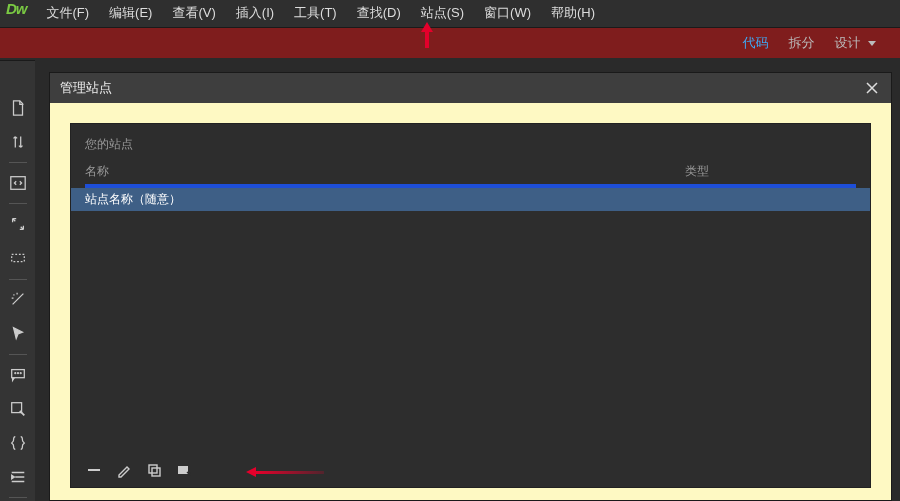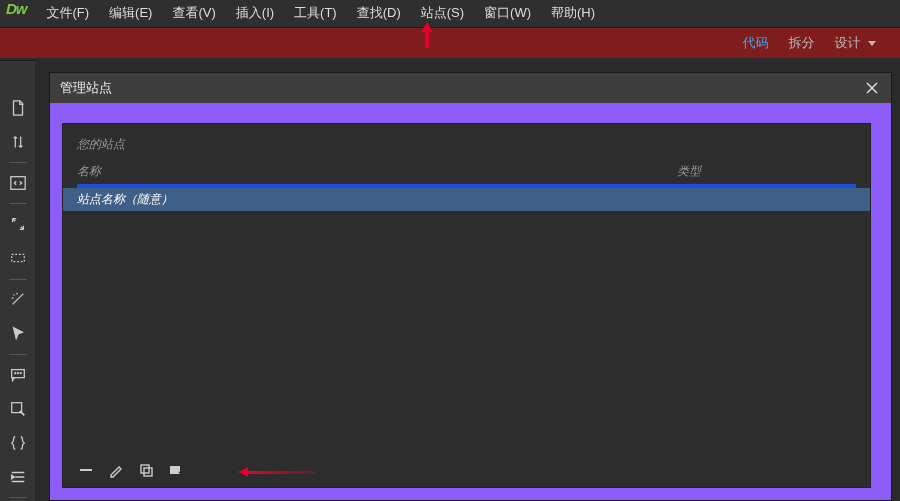--- a/index.html
+++ b/index.html
@@ -21,26 +21,26 @@
   .arrow-up-head { width: 0; height: 0; border-left: 6px solid transparent; border-right: 6px solid transparent; border-bottom: 10px solid #e4002b; margin: 0 auto; }
   .arrow-up-stem { width: 4px; height: 16px; background: #e4002b; margin: 0 auto; }
 
   
   .lefttool { position: absolute; left: 0; top: 60px; width: 35px; bottom: 0; background: #343434; border-top: 1px solid #1a1a1a; display: flex; flex-direction: column; align-items: center; padding-top: 30px; }
   .tool-icon { width: 22px; height: 22px; margin: 8px 0; display: flex; align-items: center; justify-content: center; cursor: pointer; }
   .tool-icon svg { width: 18px; height: 18px; fill: none; stroke: #ccc; stroke-width: 1.4; }
   .tool-sep { width: 18px; height: 1px; background: #555; margin: 3px 0; }
 
   
-  .modal { position: absolute; left: 49px; top: 72px; right: 8px; bottom: 0; background: #8b5cf6; border: 1px solid #1a1a1a; display: flex; flex-direction: column; justify-content: flex-end; }
+  .modal { position: absolute; left: 49px; top: 72px; right: 8px; bottom: 0; background: #fef9c3; border: 1px solid #1a1a1a; display: flex; flex-direction: column; justify-content: flex-end; }
   .modal-title { height: 30px; background: #3e3e3e; display: flex; align-items: center; justify-content: space-between; padding: 0 10px; font-size: 13px; color: #eee; }
   .close-x { width: 18px; height: 18px; cursor: pointer; }
   .close-x svg { stroke: #ddd; stroke-width: 1.5; }
 
-  .modal-body { flex: 1; padding: 20px 20px 12px 12px; display: flex; flex-direction: column; font-style: italic; }
+  .modal-body { flex: 1; padding: 20px 20px 12px 20px; display: flex; flex-direction: column; }
   .panel { flex: 1; background: #2d2d2d; border: 1px solid #222; padding: 12px 14px; display: flex; flex-direction: column; position: relative; }
   .panel-label { font-size: 12px; color: #999; margin-bottom: 10px; }
   .columns { display: flex; font-size: 12px; color: #999; border-bottom: 4px solid #1d4ed8; padding-bottom: 4px; }
   .col-name { flex: 0 0 600px; }
   .col-type { flex: 1; }
   .row { display: flex; font-size: 12px; color: #ddd; padding: 3px 0; }
   .row.selected { background: #3e5f86; color: #fff; margin-left:-14px; margin-right:-14px; padding-left:14px; padding-right:14px;}
   .row .col-name { flex: 0 0 600px; }
   .row .col-type { flex: 1; }
 

